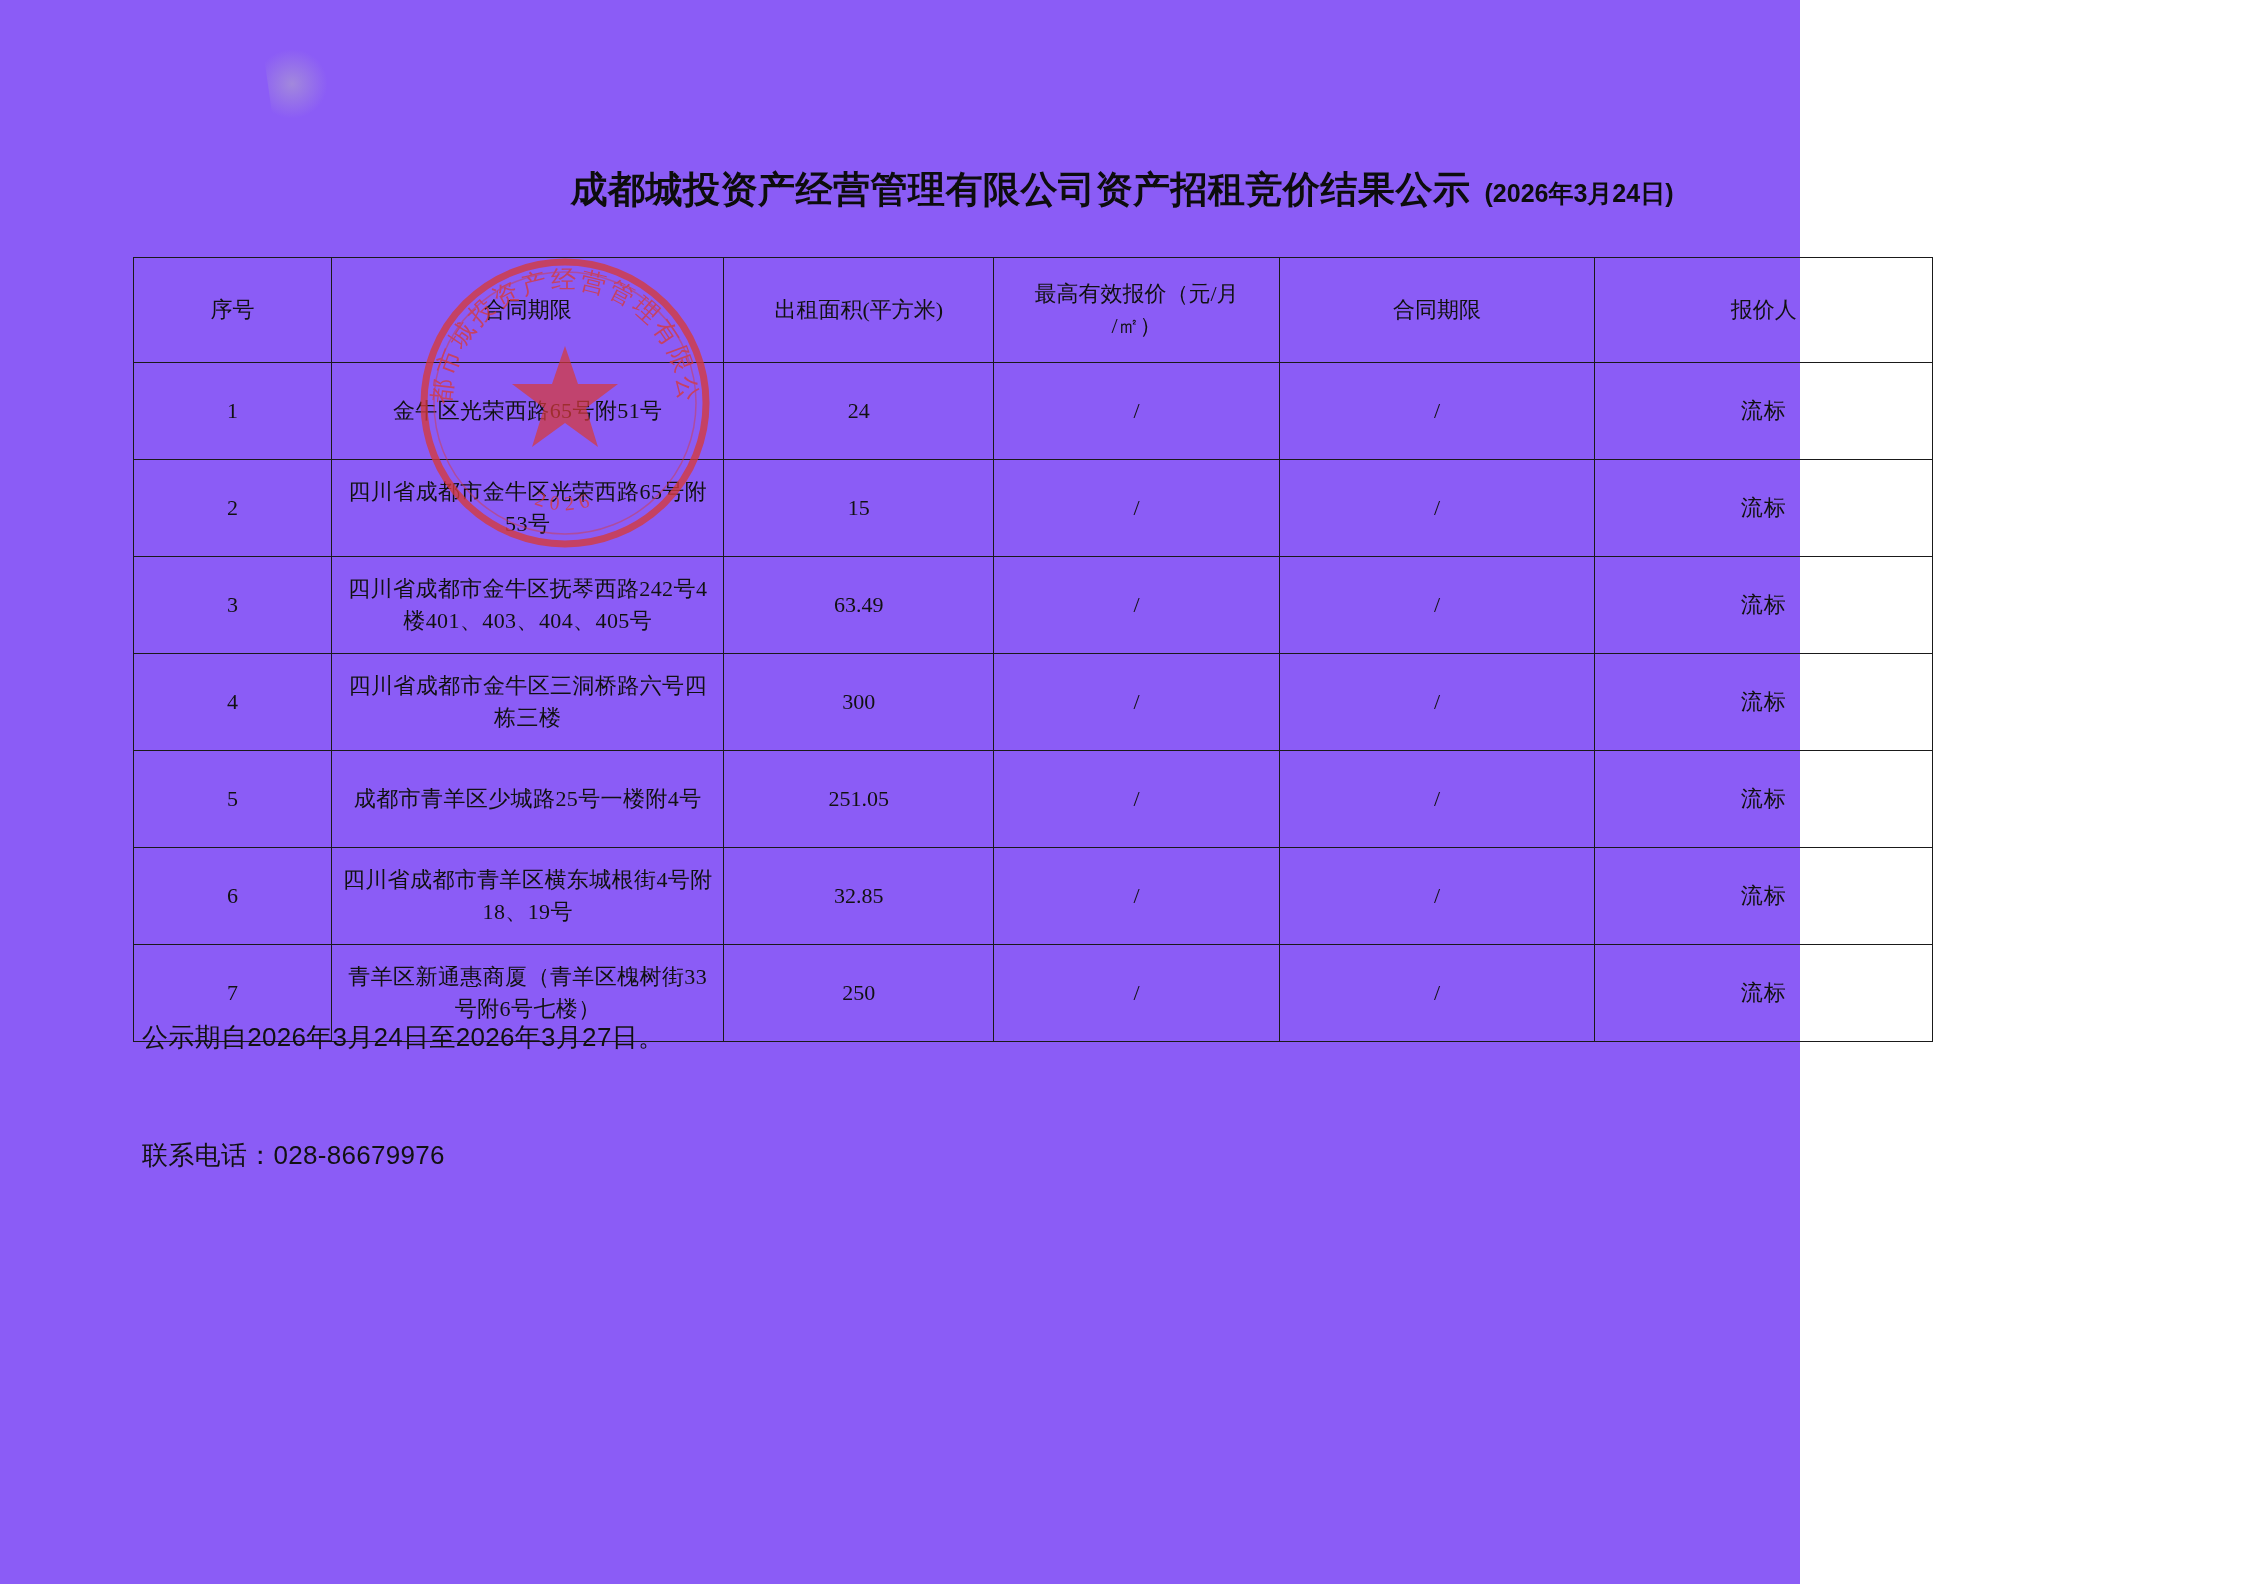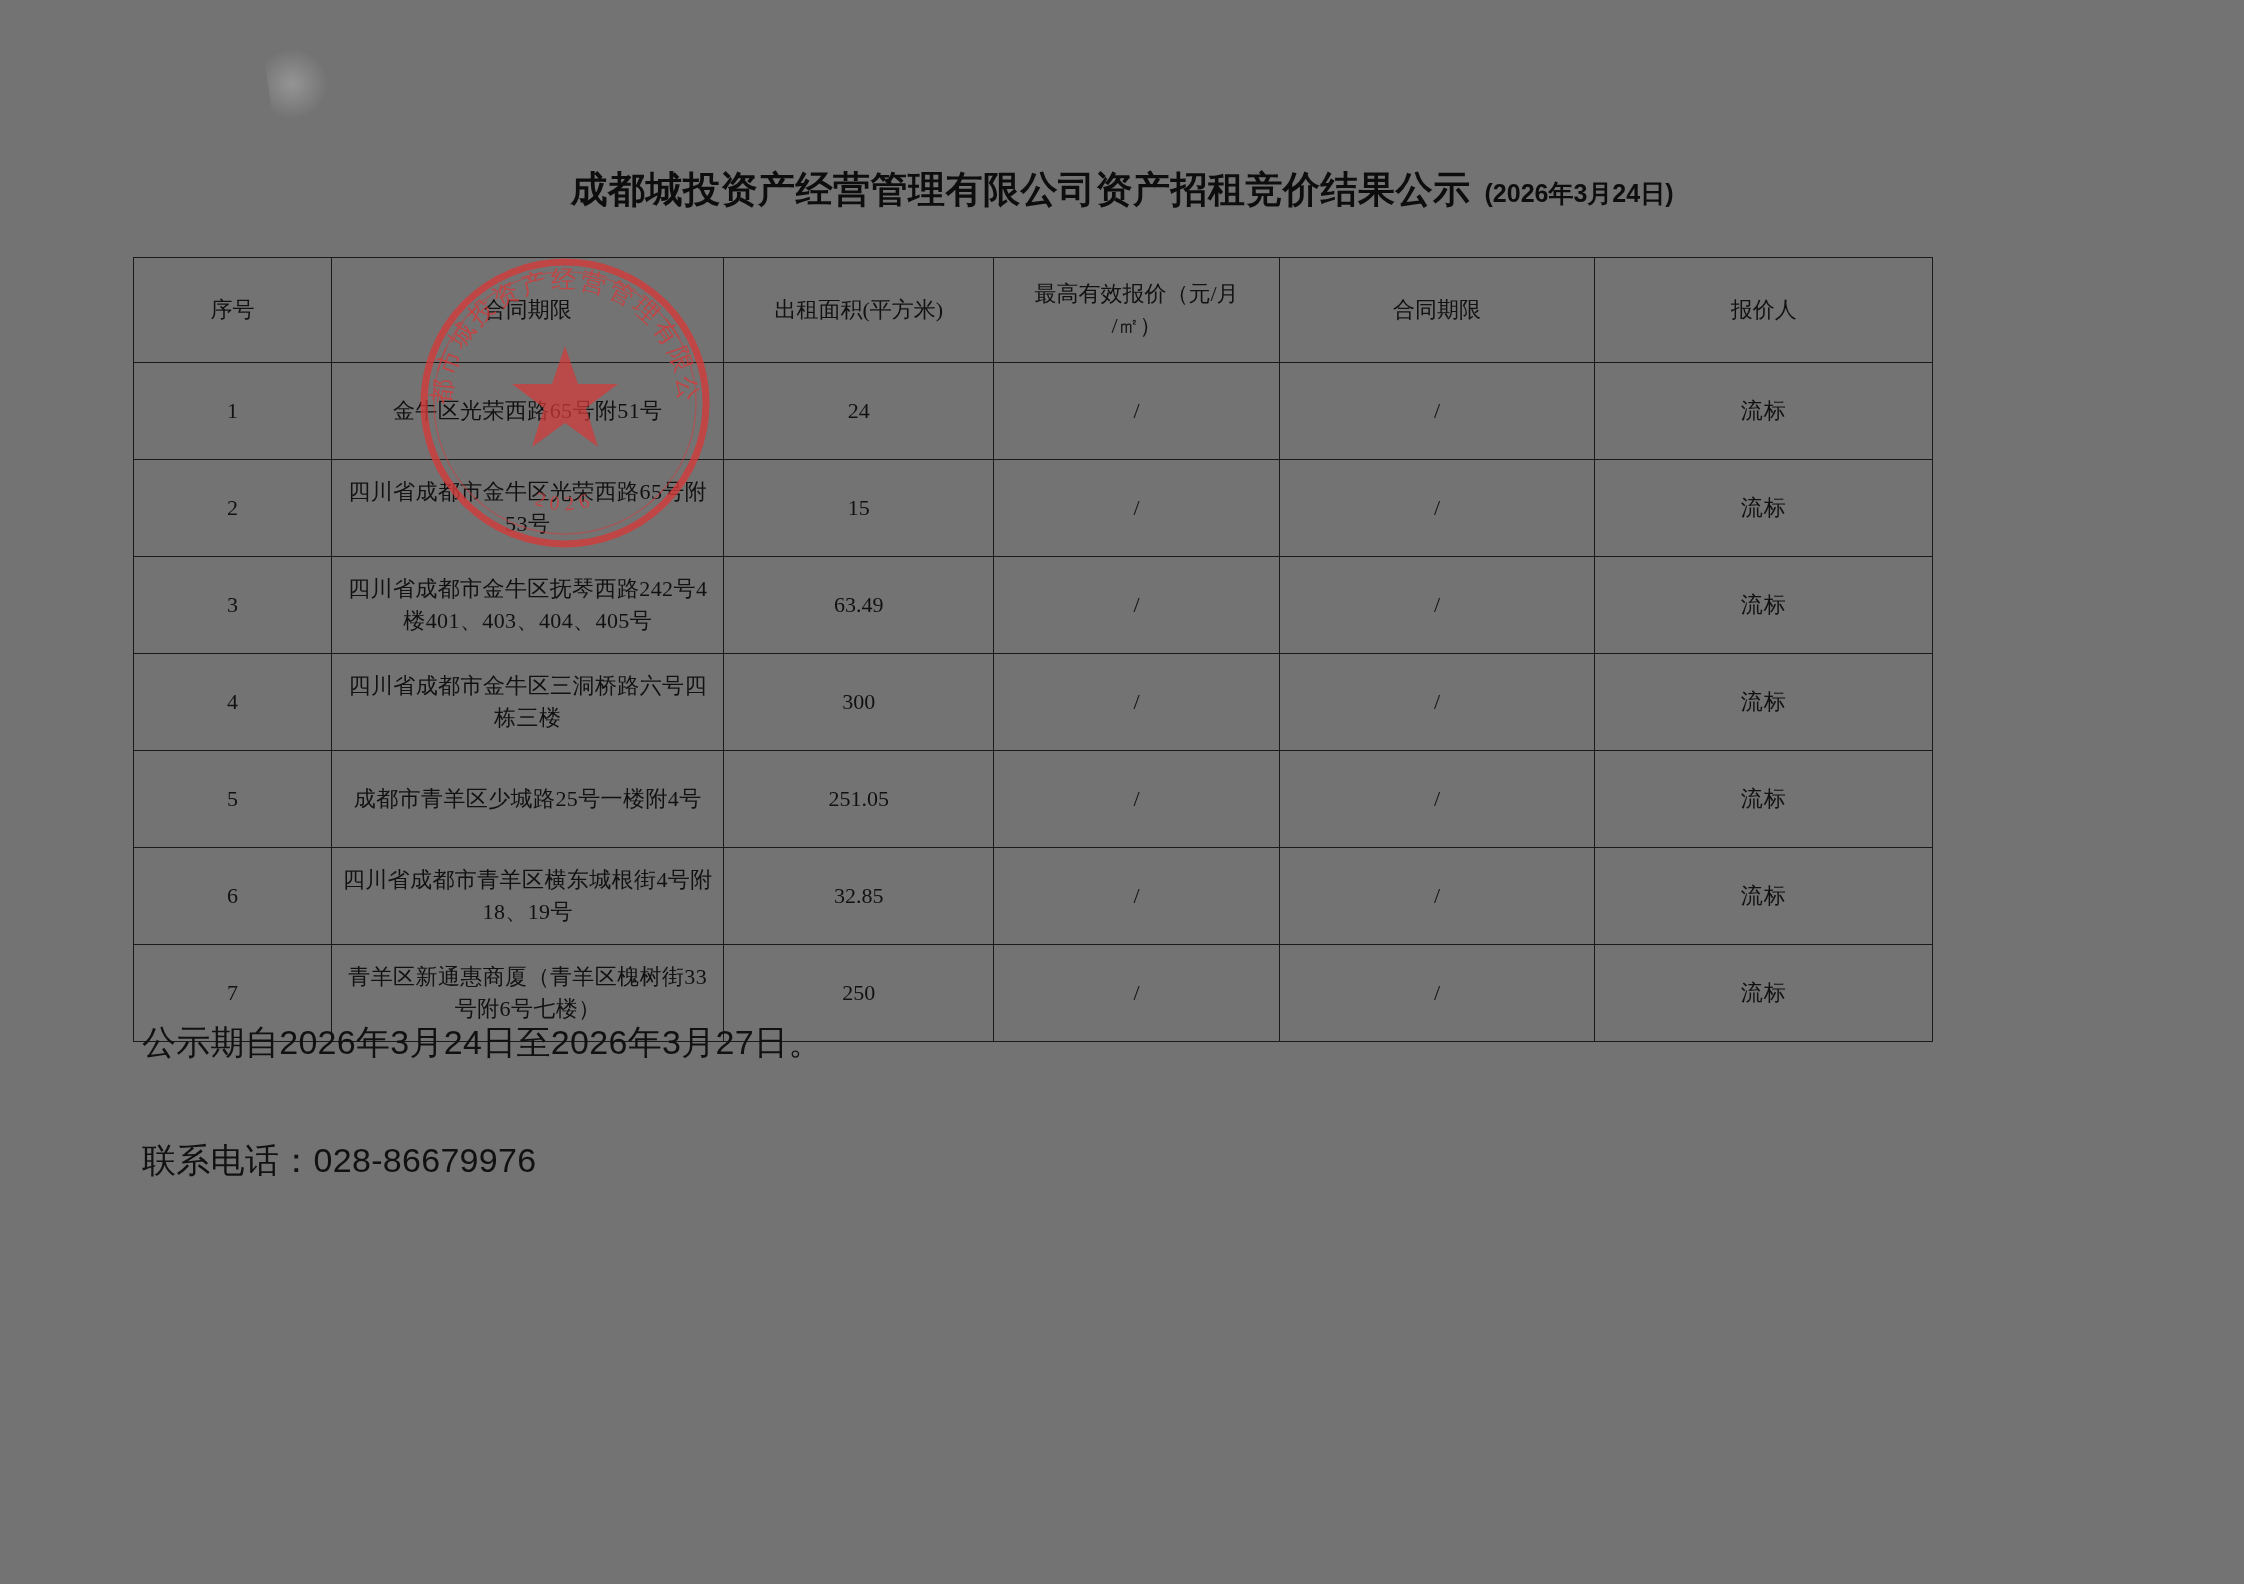--- a/index.html
+++ b/index.html
@@ -11,23 +11,23 @@
     width: 2244px;
     height: 1584px;
     font-family: "Liberation Serif", "DejaVu Serif", serif;
     color: #111111;
     position: relative;
     overflow: hidden;
   }
 
   .page {
     position: relative;
-    width: 2244px;
+    width: 1800px;
     height: 1584px;
-    background: #737373;
+    background: #8b5cf6;
   }
 
   
   .smudge {
     position: absolute;
     left: 268px;
     top: 48px;
     width: 60px;
     height: 70px;
     background: radial-gradient(ellipse at 40% 50%, rgba(190,190,190,0.45) 0%, rgba(255,255,255,0) 70%);
@@ -97,21 +97,21 @@
     color: #1a1a1a;
   }
   .bidder {
     letter-spacing: 1px;
   }
 
   .notes {
     position: absolute;
     left: 142px;
     font-family: "Liberation Sans", "DejaVu Sans", sans-serif;
-    font-size: 34px;
+    font-size: 26px;
     color: #111111;
     letter-spacing: 0.3px;
   }
   .note-period { top: 1020px; }
   .note-phone { top: 1122px; margin-top: 16px; }
 
   
   .seal {
     position: absolute;
     left: 410px;

